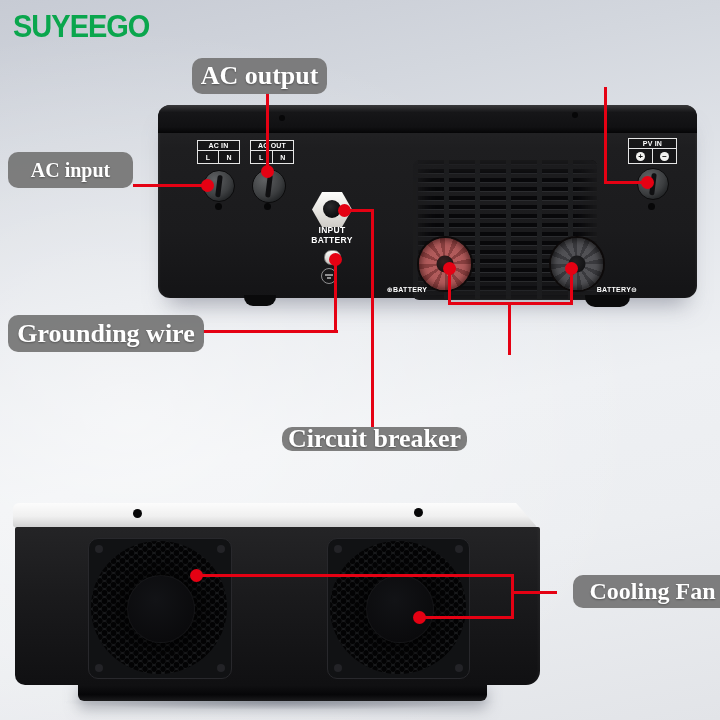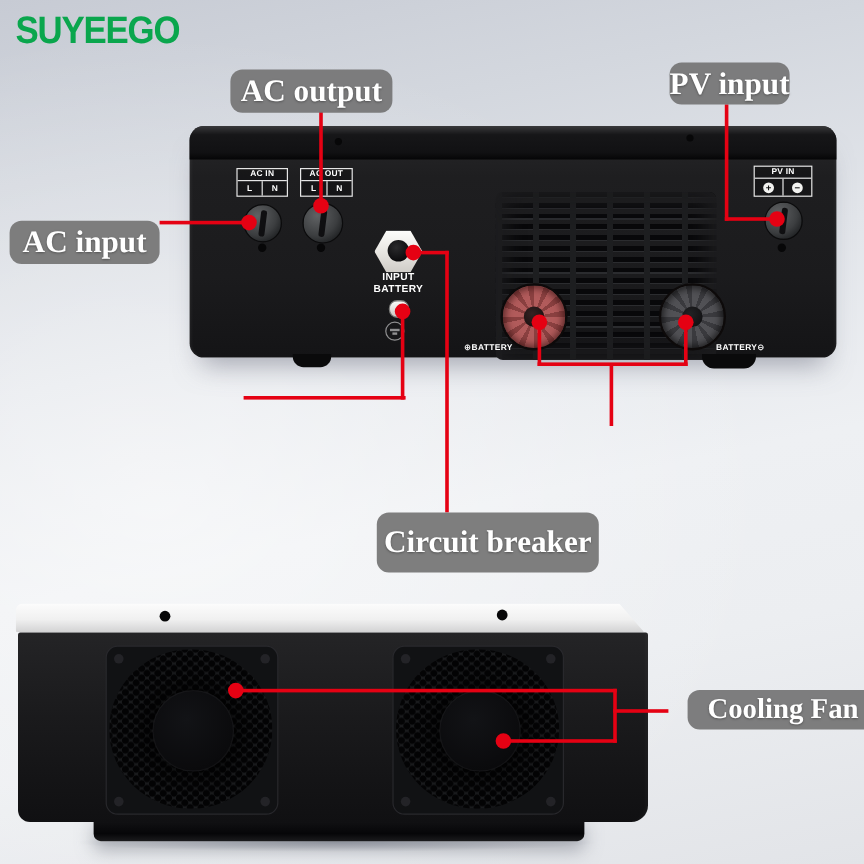--- a/index.html
+++ b/index.html
@@ -18,23 +18,23 @@
   }
   
   .callout-label{
     position:absolute;z-index:20;display:flex;align-items:center;justify-content:center;
     background:rgba(119,119,119,0.95);color:#fff;border-radius:10px;
     font-family:"Liberation Serif","DejaVu Serif",serif;font-weight:700;
     text-shadow:0 1px 2px rgba(0,0,0,0.35);
   }
   #lbl-ac-output{left:192px;top:58px;width:135px;height:36px;font-size:26px;}
   #lbl-pv-input{left:558px;top:52px;width:100px;height:35px;font-size:26px;}
-  #lbl-ac-input{left:8px;top:184px;width:125px;height:36px;font-size:26px;}
+  #lbl-ac-input{left:8px;top:152px;width:125px;height:36px;font-size:20px;}
   #lbl-grounding{left:8px;top:315px;width:196px;height:37px;font-size:26px;}
-  #lbl-circuit{left:282px;top:427px;width:185px;height:50px;font-size:26px;margin-left:32px;}
+  #lbl-circuit{left:282px;top:427px;width:185px;height:24px;font-size:26px;}
   #lbl-battery{left:435px;top:355px;width:155px;height:37px;font-size:25px;}
   #lbl-cooling{left:557px;top:575px;width:159px;height:33px;font-size:24px;margin-left:16px;}
   
   .cline{position:absolute;background:#e50113;z-index:12;}
   .cdot{position:absolute;width:13px;height:13px;border-radius:50%;background:#e50113;z-index:15;}
   
   #dev-top{
     position:absolute;left:158px;top:105px;width:539px;height:193px;z-index:5;
     border-radius:12px;
     background:linear-gradient(180deg,#28282a 0%,#1e1e20 22%,#1b1b1d 65%,#141416 100%);
@@ -265,18 +265,18 @@
   <div class="cdot" style="left:565px;top:262px;"></div>
 
   <div class="cline" style="left:197px;top:574px;width:317px;height:3px;"></div>
   <div class="cline" style="left:420px;top:616px;width:94px;height:3px;"></div>
   <div class="cline" style="left:511px;top:574px;width:3px;height:45px;"></div>
   <div class="cline" style="left:511px;top:591px;width:46px;height:3px;"></div>
   <div class="cdot" style="left:190px;top:569px;"></div>
   <div class="cdot" style="left:413px;top:611px;"></div>
 
   <div class="callout-label" id="lbl-ac-output">AC output</div>
-  <div class="callout-label" id="lbl-pv-input">PV input</div>
   <div class="callout-label" id="lbl-ac-input">AC input</div>
+  <div class="callout-label" id="lbl-grounding">Grounding wire</div>
   <div class="callout-label" id="lbl-circuit">Circuit breaker</div>
   <div class="callout-label" id="lbl-cooling">Cooling Fan</div>
 
 </div>
 
 </body></html>

